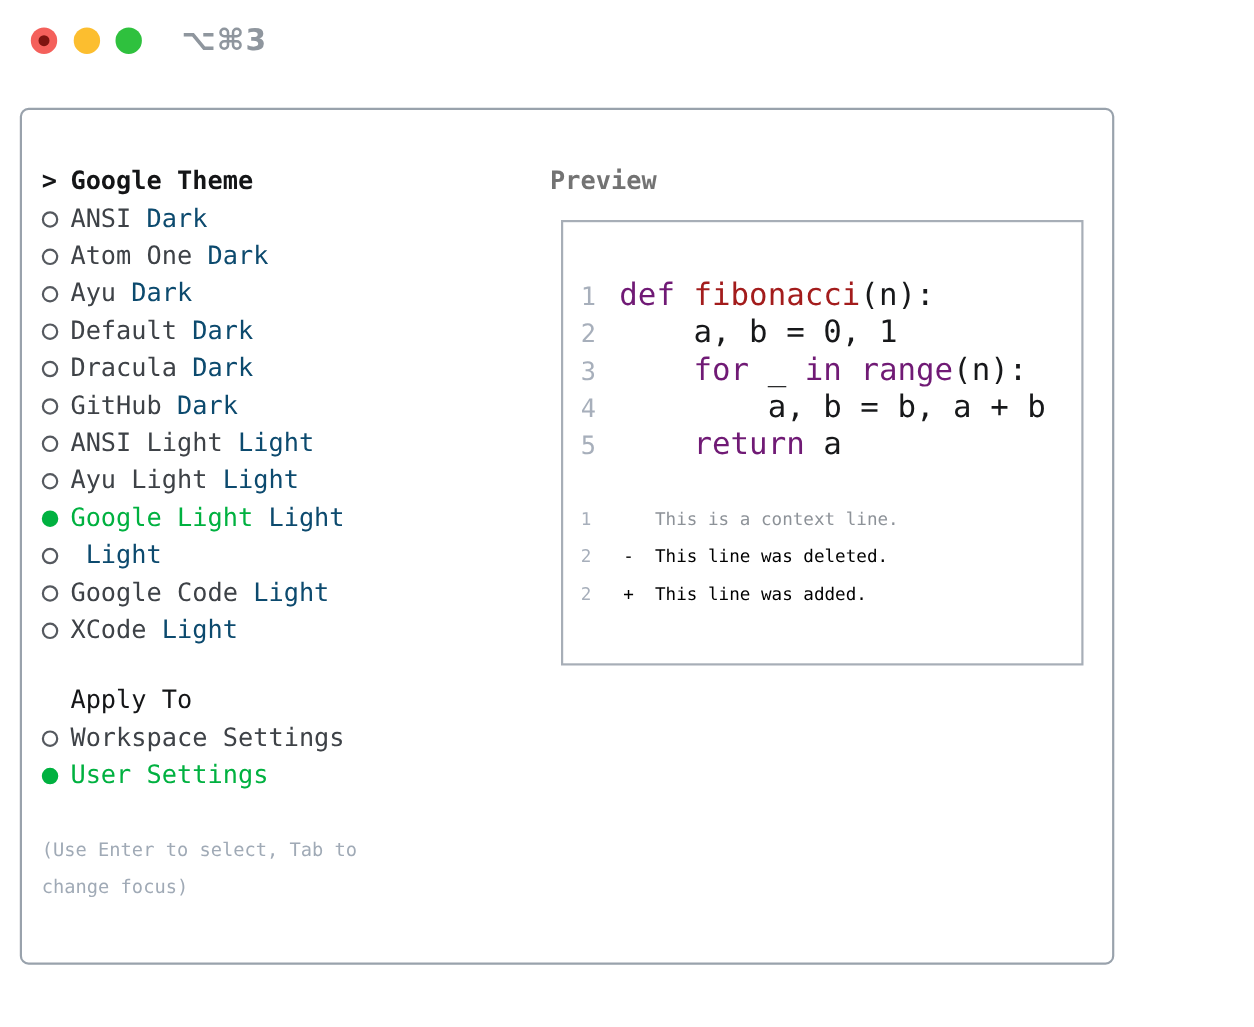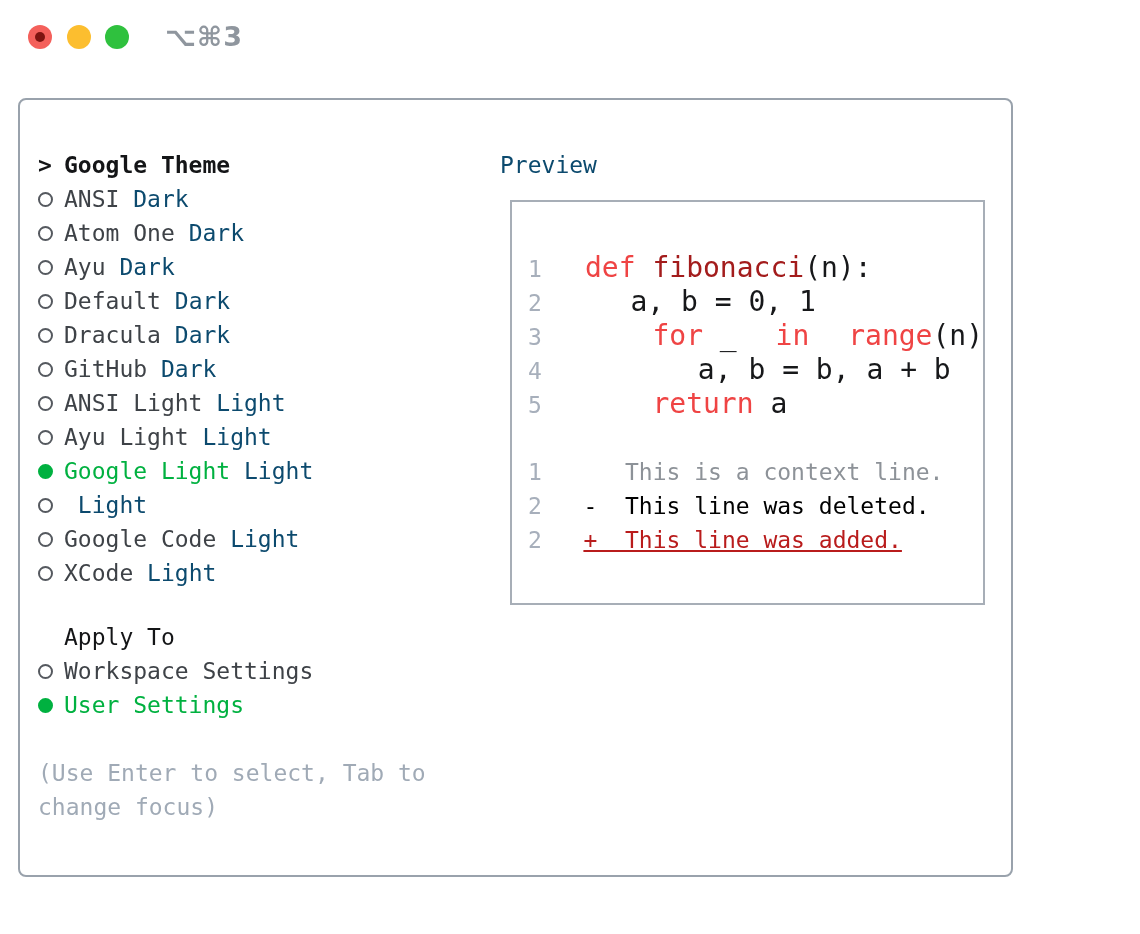--- a/index.html
+++ b/index.html
@@ -32,40 +32,40 @@
   .marker { width:26px; flex:none; display:flex; align-items:center; }
   .focus-marker { font-weight:bold; color:#141517; }
   .circle { width:15px; height:15px; border:2px solid #55595f; border-radius:50%; box-sizing:border-box; }
   .circle.filled { background:#00b140; border-color:#00b140; }
   .header-row .label { font-weight:bold; color:#141517; }
   .badge { color:#0c4a6e; margin-left:1ch; }
   .label.sel { color:#00b140; }
   .apply-header-row { margin-top:30px; }
   .apply-header-row .label { color:#141517; }
   .help {
-    margin-top:34px; font-size:23px; line-height:34px; color:#a0aab6; white-space:pre-line;
-  }
-
-  
-  .preview-title { position:absolute; left:480px; top:48px; height:34px; line-height:34px; font-size:23px; font-weight:normal; color:#0c4a6e;text-align:right; }
+    margin-top:34px; font-size:17px; line-height:34px; color:#a0aab6; white-space:pre-line;
+  }
+
+  
+  .preview-title { position:absolute; left:480px; top:48px; height:34px; line-height:34px; font-size:23px; font-weight:bold; color:#737373;text-align:right; }
   .preview-box {
     position:absolute; left:490px; top:100px; width:475px; height:405px;
     border:2px solid #a7aeb7; box-sizing:border-box; background:#fff;
     padding:49px 0 0 16px; overflow:hidden;
   }
   .pline { line-height:34px; height:34px; white-space:pre; font-size:28px; color:#17181a; }
   .pnum { display:inline-block; width:35px; font-size:23px; color:#a7afbb; }
   .spacer { height:34px; }
-  .dline { line-height:34px; height:34px; white-space:pre; font-size:23px; color:#17181a; }
-  .c-keyword { color:#ef4444;margin-left:22px; }
+  .dline { line-height:34px; height:34px; white-space:pre; font-size:16px; color:#17181a; }
+  .c-keyword { color:#701a75; }
   .c-function { color:#a31c1c; }
   .c-lineno { color:#a7afbb; }
   .c-context { color:#8d9298; }
   .c-deleted { color:#000000; }
-  .c-added { color:#b91c1c;text-decoration:underline; }
+  .c-added { color:#000000; }
 </style>
 </head>
 <body>
 
 <div class="window">
 
   <span class="light red">
       <span class="dot"></span>
     </span>
   <span class="light yellow"></span>

